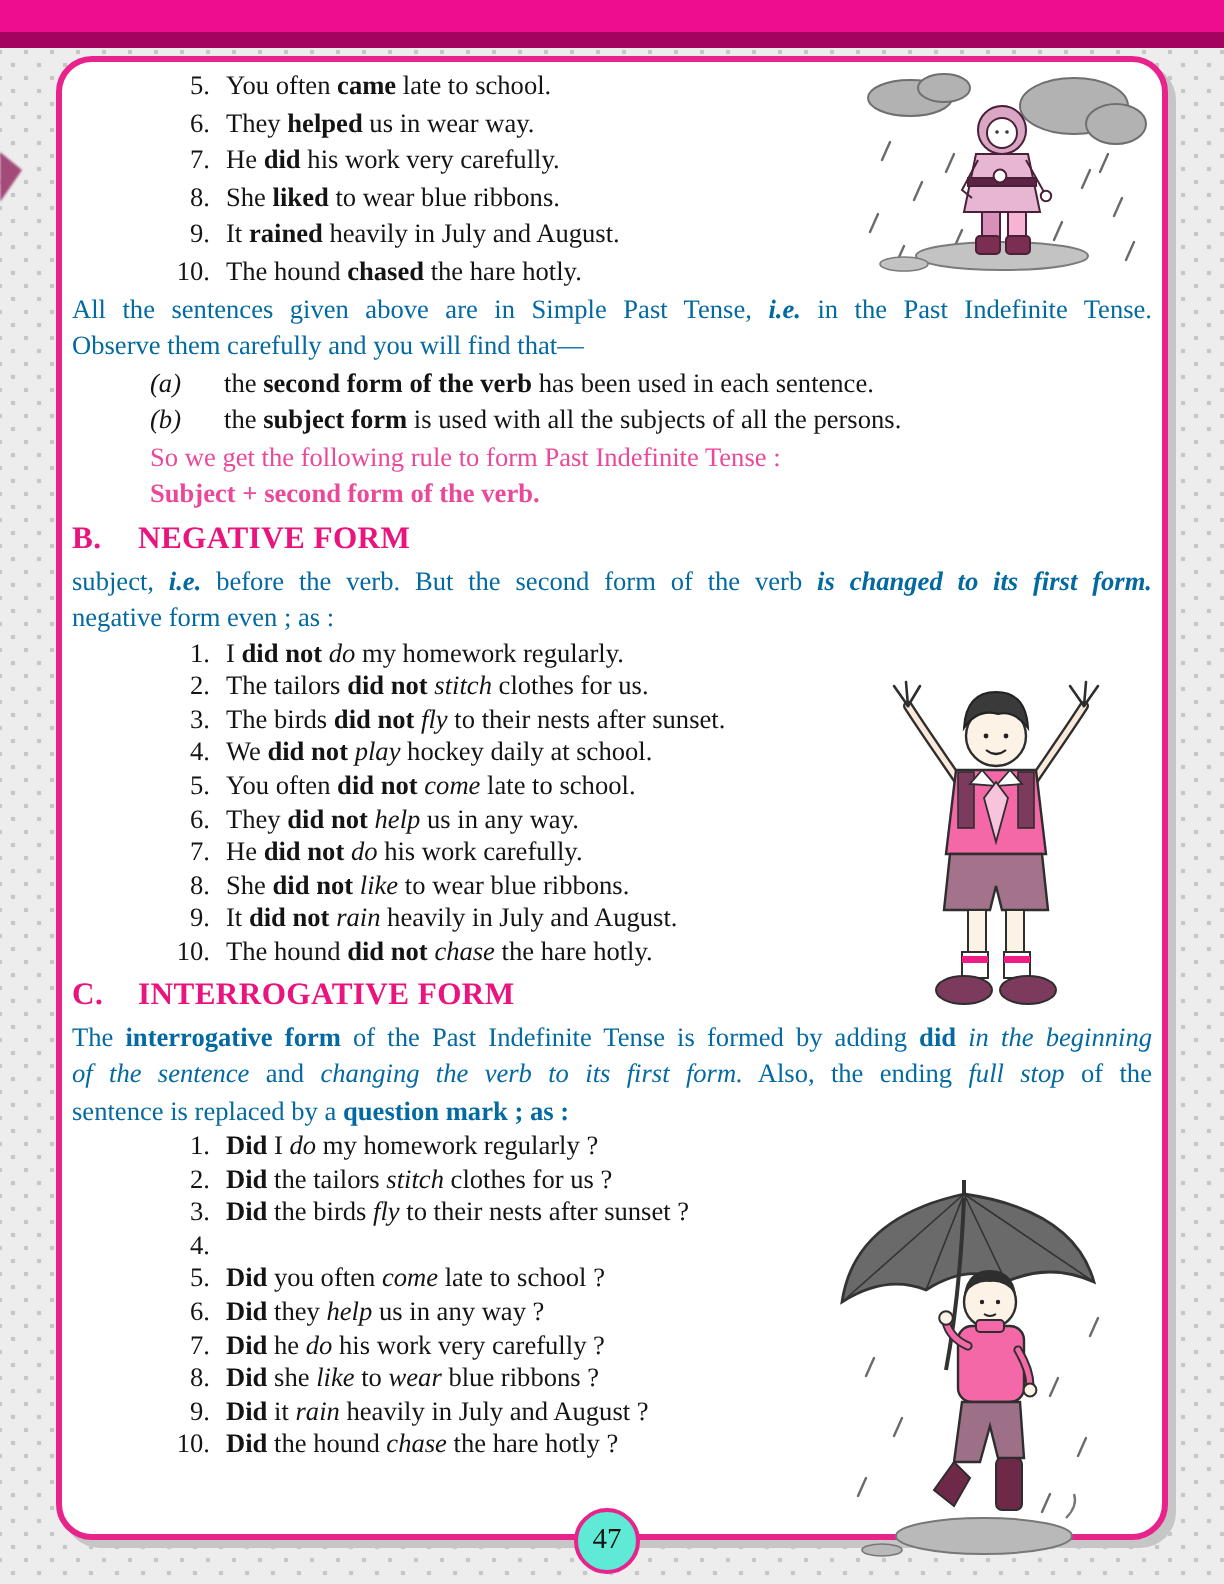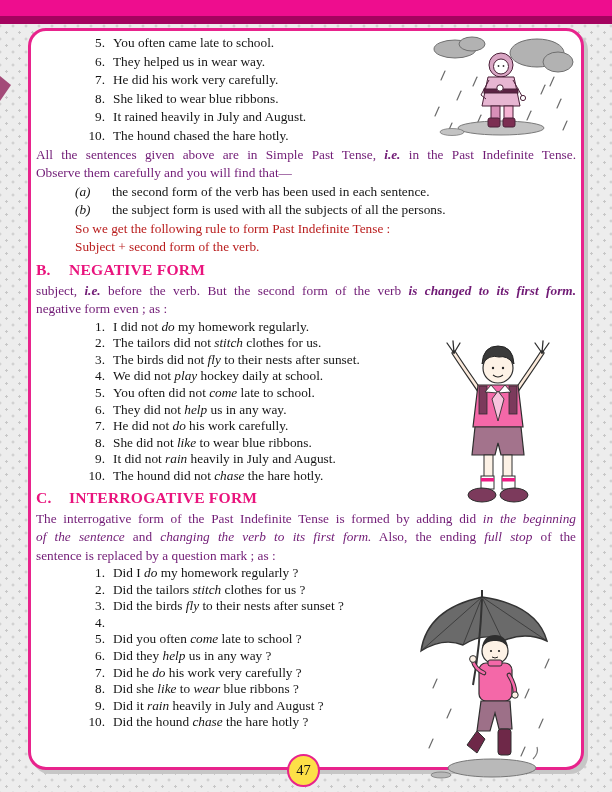--- a/index.html
+++ b/index.html
@@ -18,43 +18,43 @@
   .ribbon-tip{position:absolute;left:0;top:76px;width:0;height:0;
     border-top:9px solid transparent;border-bottom:16px solid transparent;
     border-left:11px solid #a34a78;filter:blur(0.4px);}
   .content-box{
     position:absolute;left:28px;top:28px;width:556px;height:742px;
     box-sizing:border-box;background:#ffffff;
     border:3px solid #e8238c;border-radius:18px;
     box-shadow:4px 4px 0 #c6c6c6;
     padding:3px 5px 0 5px;
   }
-  .para-line{font-size:13.3px;line-height:18.5px;height:18.5px;overflow:hidden;color:#701a75;}
+  .para-line{font-size:13.3px;line-height:18.5px;height:18.5px;overflow:hidden;color:#0369a1;}
   .para-line.just{text-align:justify;text-align-last:justify;}
   .li-row{display:flex;font-size:13.3px;color:#141414;}
   .pitch-19 .li-row{line-height:18.6px;height:18.6px;}
   .pitch-17 .li-row{line-height:16.6px;height:16.6px;}
   .num{flex:none;width:69px;text-align:right;}
   .txt{flex:none;margin-left:8px;white-space:nowrap;}
   .obs-row{display:flex;margin-left:39px;font-size:13.3px;line-height:18.5px;height:18.5px;color:#141414;}
   .obs-label{flex:none;width:37px;font-style:italic;}
-  .rule-line{margin-left:39px;font-size:13.3px;line-height:18.5px;height:18.5px;color:#b91c1c;}
+  .rule-line{margin-left:39px;font-size:13.3px;line-height:18.5px;height:18.5px;color:#ec4899;}
   .heading{display:flex;align-items:baseline;color:#e9147d;font-weight:bold;
     font-size:15.6px;line-height:19px;margin:3px 0 3px 0;letter-spacing:.2px;}
   .h-letter{flex:none;width:33px;}
-  .seg.b{font-weight:normal;}
+  .seg.b{font-weight:bold;}
   .seg.i{font-style:italic;text-align:right;}
   .seg.bi{font-weight:bold;font-style:italic;}
   .illus{position:absolute;}
   .illus-rain{right:6px;top:2px;}
   .illus-cheer{right:8px;top:300px;}
   .illus-umbrella{right:14px;top:556px;}
   .page-circle{
     position:absolute;left:287px;top:754px;width:33px;height:33px;
-    background:#fde047;border:2.5px solid #e8238c;border-radius:50%;
+    background:#5eead4;border:2.5px solid #e8238c;border-radius:50%;
     box-sizing:border-box;display:flex;align-items:center;justify-content:center;
     font-size:14.5px;color:#141414;z-index:5;
   }
 </style>
 </head>
 <body>
 
 <div class="bar1"></div>
 <div class="bar2"></div>
 <div class="ribbon-tip"></div>

